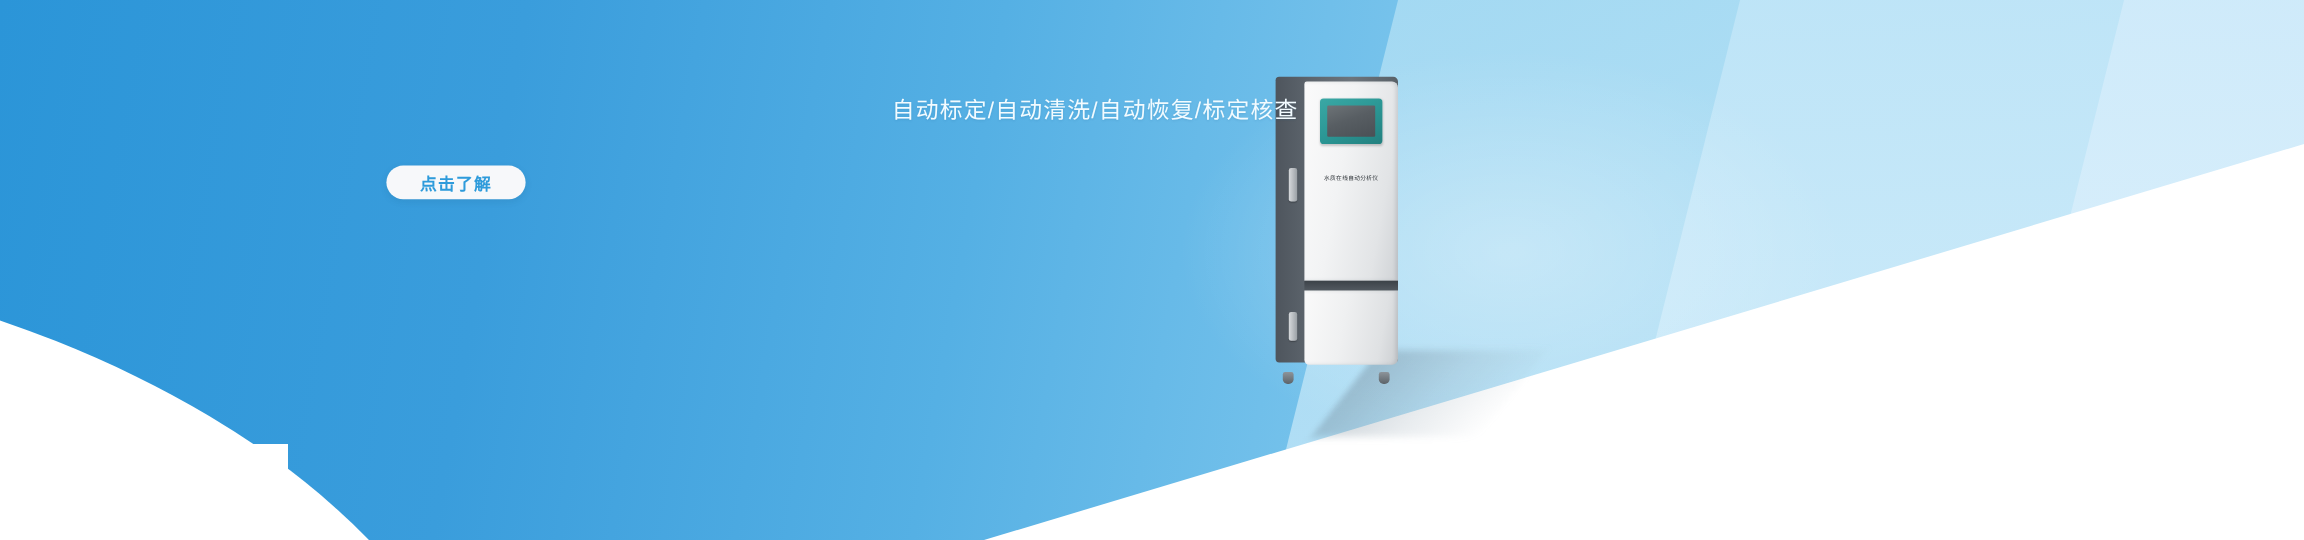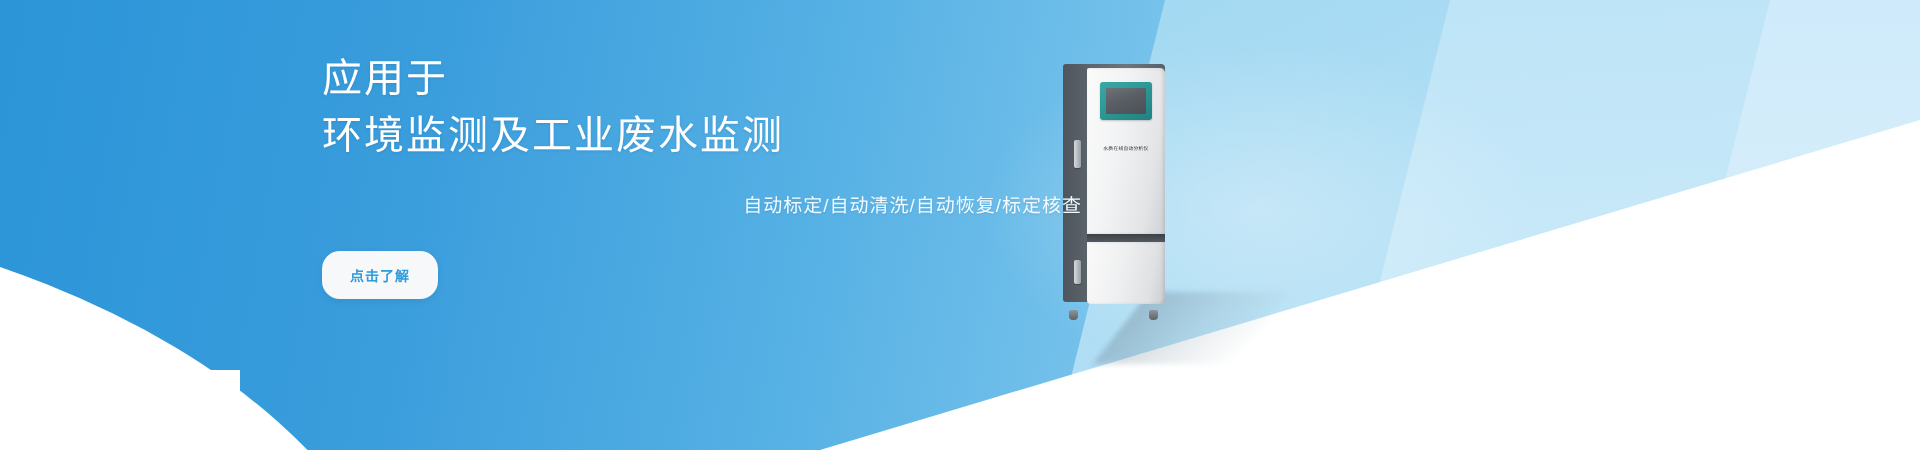--- a/index.html
+++ b/index.html
@@ -80,21 +80,21 @@
     font-size:19px;
     letter-spacing:1px;
     margin:26px 0 0 0;
     font-weight:400;
     text-shadow:0 1px 2px rgba(20,80,130,.15);
     text-align:right;
   }
   .cta{
     display:inline-flex;align-items:center;justify-content:center;
     margin-top:34px;
-    width:116px;height:48px;
+    width:116px;height:28px;
     background:#f7f8fa;
     color:#2e9bdb;
     font-size:14px;
     letter-spacing:1px;
     border:none;border-radius:18px;
     cursor:pointer;
     box-shadow:0 2px 6px rgba(16,70,110,.12);
     font-family:inherit;
     font-weight:700;
   }
@@ -188,22 +188,20 @@
   <div class="bg-base"></div>
   <div class="bg-band-1"></div>
   <div class="bg-band-2"></div>
   <div class="bg-band-3"></div>
   <div class="bg-glow"></div>
   <div class="bg-wedge"></div>
   <div class="bg-notch"></div>
   <div class="bg-notch-2"></div>
 
   <div class="copy">
-    <h1 class="headline">应用于
-环境监测及工业废水监测</h1>
     <p class="subtitle">自动标定/自动清洗/自动恢复/标定核查</p>
     <button class="cta">点击了解</button>
   </div>
 
   <div class="product">
     <div class="m-shadow"></div>
     <div class="machine">
       <div class="m-body"></div>
       <div class="m-door-top"></div>
       <div class="m-seam"></div>

